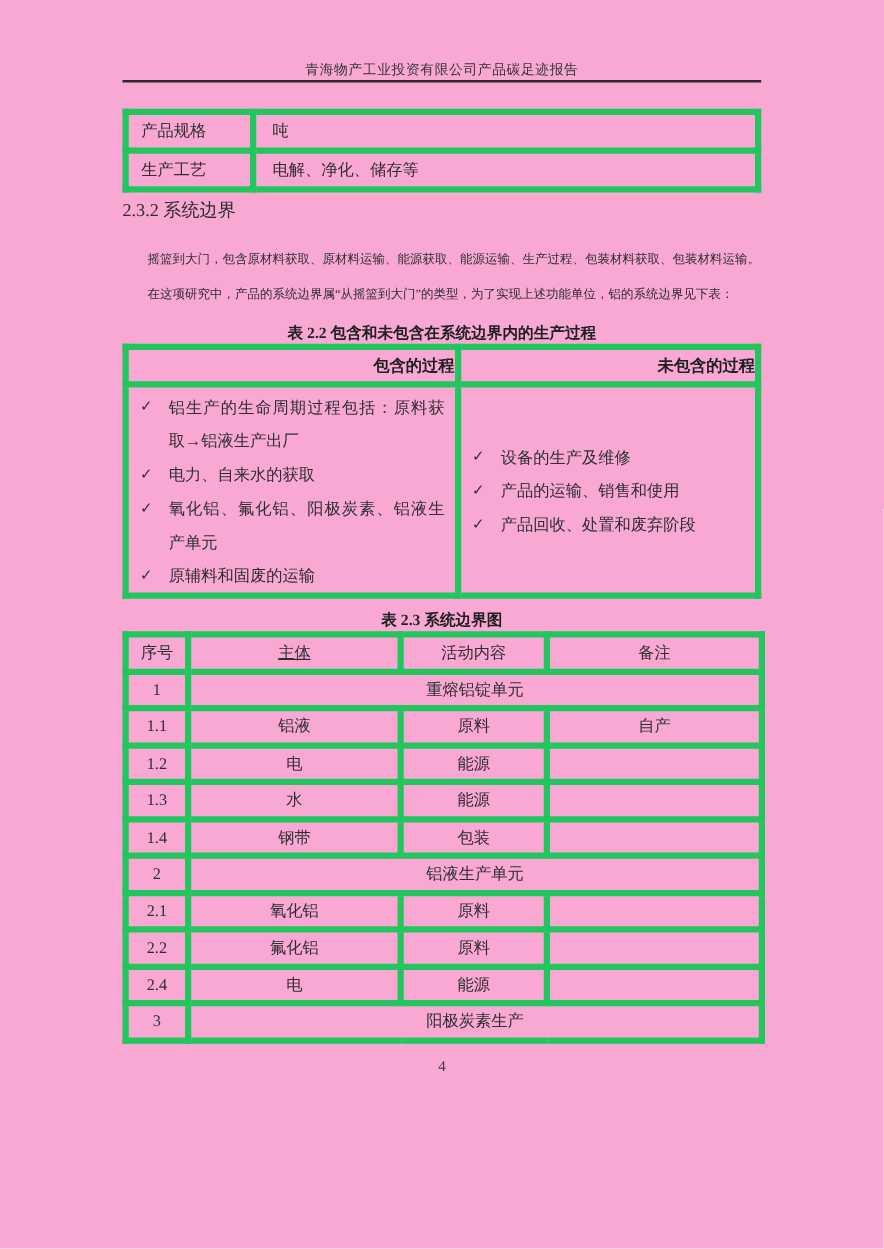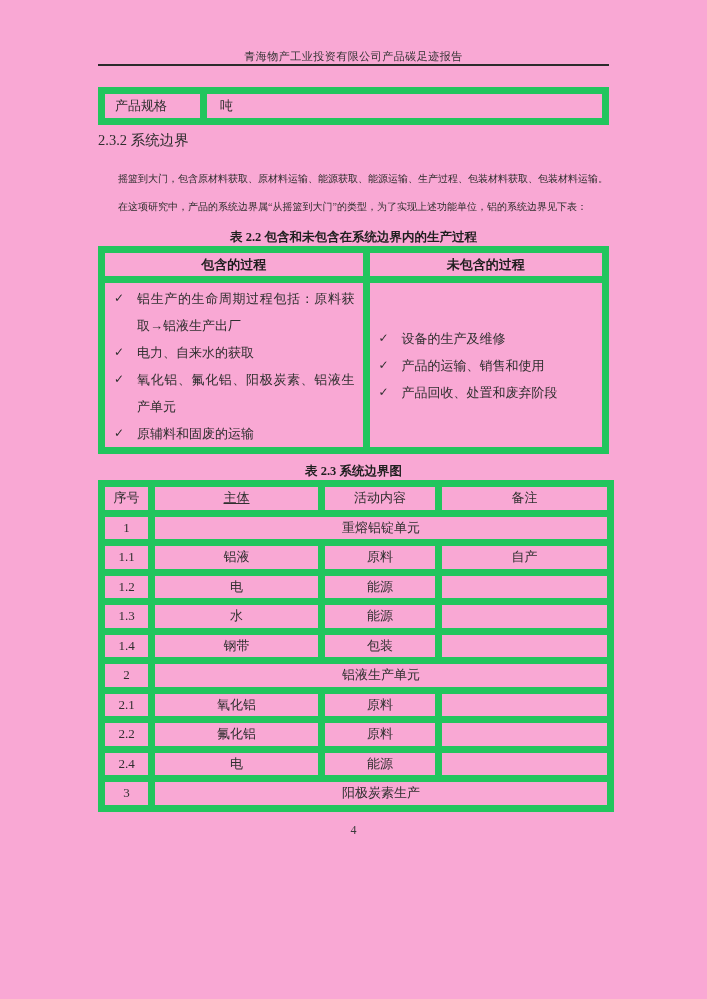--- a/index.html
+++ b/index.html
@@ -20,21 +20,21 @@
     line-height: 15px;
     color: #333333;
     letter-spacing: 0.5px;
   }
   .doc-header-rule {
     border: none;
     border-top: 2px solid #2b2b2b;
     margin-top: 0;
   }
   table { border-collapse: collapse; width: 100%; table-layout: fixed; }
-  td, th { border: 7px solid #22c55e; font-weight: normal; }
+  td, th { border: 5px solid #22c55e; font-weight: normal; }
 
   
   .spec-table { margin-top: 21px; }
   .spec-table td {
     height: 31px;
     font-size: 13px;
     vertical-align: middle;
     text-align: left;
   }
   .spec-table .c-label { width: 102px; padding-left: 10px; }
@@ -63,21 +63,21 @@
     font-weight: bold;
     color: #1f1f1f;
   }
   .caption-23 { margin-top: 8px; }
 
   
   .inc-exc-table th {
     height: 30px;
     font-size: 13px;
     font-weight: bold;
-    text-align: center;
+    text-align: right;
     vertical-align: middle;
     color: #1f1f1f;
   }
   .inc-exc-table .col-included { width: 52.5%; }
   .inc-exc-table .col-excluded { width: 47.5%; }
   .inc-exc-table .body-cell { height: 164px; vertical-align: top; }
   .checklist { list-style: none; padding-top: 2px; }
   .checklist-centered {
     height: 100%;
     display: flex;
@@ -130,20 +130,24 @@
 
   <div class="doc-header-title">青海物产工业投资有限公司产品碳足迹报告</div>
   <hr class="doc-header-rule">
 
   <table class="spec-table">
     <tbody>
       <tr>
         <td class="c-label">产品规格</td>
         <td class="c-value">吨</td>
       </tr>
+      <tr>
+        <td class="c-label">生产工艺</td>
+        <td class="c-value">电解、净化、储存等</td>
+      </tr>
     </tbody>
   </table>
 
   <div class="section-heading">2.3.2 系统边界</div>
 
   <p class="body-para para-first">摇篮到大门，包含原材料获取、原材料运输、能源获取、能源运输、生产过程、包装材料获取、包装材料运输。</p>
   <p class="body-para">在这项研究中，产品的系统边界属“从摇篮到大门”的类型，为了实现上述功能单位，铝的系统边界见下表：</p>
 
   <div class="table-caption">表 2.2 包含和未包含在系统边界内的生产过程</div>
 

